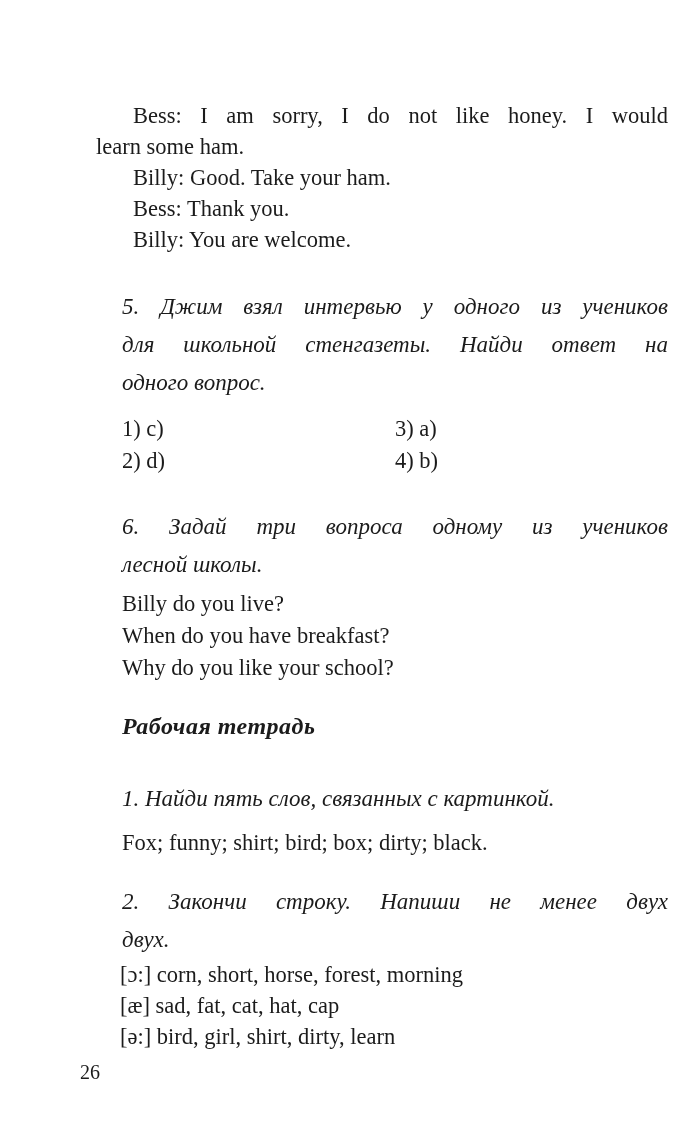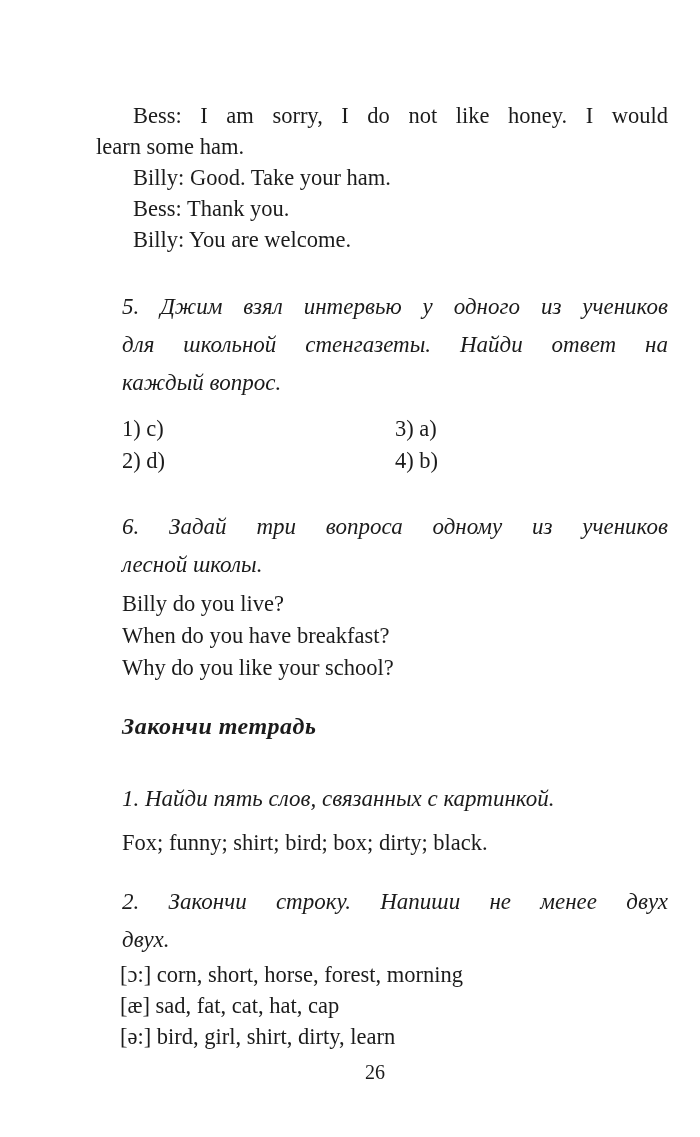--- a/index.html
+++ b/index.html
@@ -67,44 +67,43 @@
   }
   .task2 { margin-top: 25px; }
   .phonetic { margin-left: 24px; }
   .phonetic .ph {
     font-size: 22.5px;
     line-height: 31px;
   }
   .page-number {
     position: absolute;
     top: 1032px;
-    left: 96px;
+    left: 80px;
     width: 558px;
-    text-align: center;
     font-size: 20px;
     line-height: 24px;
   }
 </style>
 </head>
 <body>
 
 <div class="page">
 
   <div>
     <div class="line indent j">Bess: I am sorry, I do not like honey. I would</div>
     <div class="line">learn some ham.</div>
     <div class="line indent">Billy: Good. Take your ham.</div>
     <div class="line indent">Bess: Thank you.</div>
     <div class="line indent">Billy: You are welcome.</div>
   </div>
 
   <div class="sub task5">
     <div class="task-line j">5. Джим взял интервью у одного из учеников</div>
     <div class="task-line j">для школьной стенгазеты. Найди ответ на</div>
-    <div class="task-line">каждый вопрос.</div>
+    <div class="task-line">одного вопрос.</div>
   </div>
 
   <div class="answers">
     <div class="col">
       <div class="ans">1) c)</div>
       <div class="ans">2) d)</div>
     </div>
     <div class="col">
       <div class="ans">3) a)</div>
       <div class="ans">4) b)</div>
@@ -115,21 +114,21 @@
     <div class="task-line j">6. Задай три вопроса одному из учеников</div>
     <div class="task-line">лесной школы.</div>
   </div>
 
   <div class="questions">
     <div class="q">Billy do you live?</div>
     <div class="q">When do you have breakfast?</div>
     <div class="q">Why do you like your school?</div>
   </div>
 
-  <div class="wb-heading">Закончи тетрадь</div>
+  <div class="wb-heading">Рабочая тетрадь</div>
 
   <div class="sub task1">
     <div class="task-line">1. Найди пять слов, связанных с картинкой.</div>
   </div>
 
   <div class="answer-line">Fox; funny; shirt; bird; box; dirty; black.</div>
 
   <div class="sub task2">
     <div class="task-line j">2. Закончи строку. Напиши не менее двух</div>
     <div class="task-line">двух.</div>

